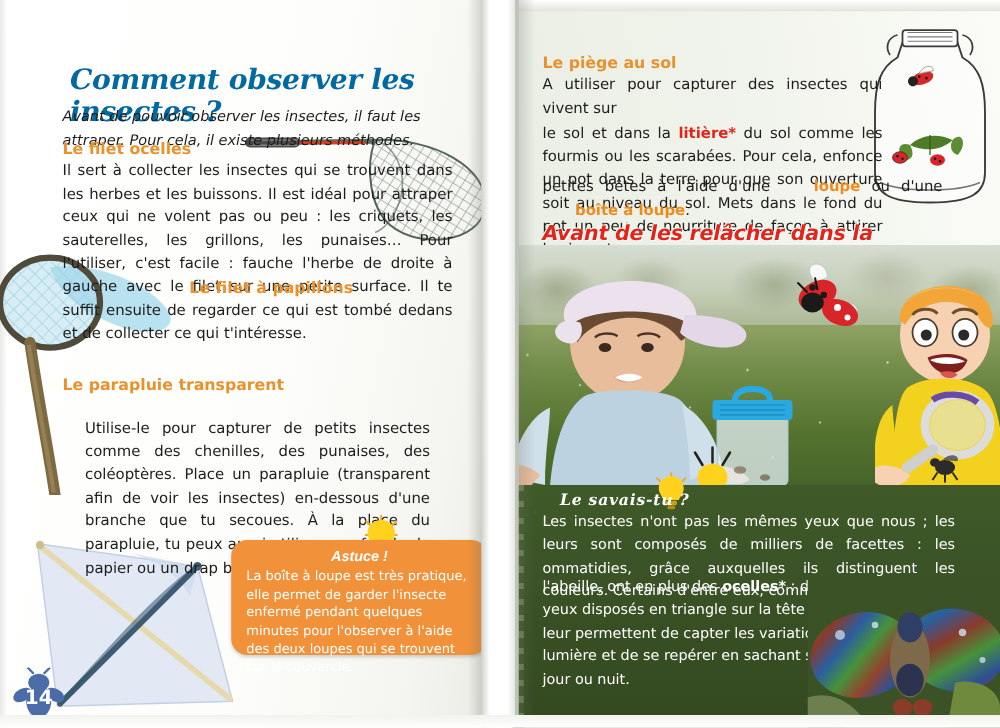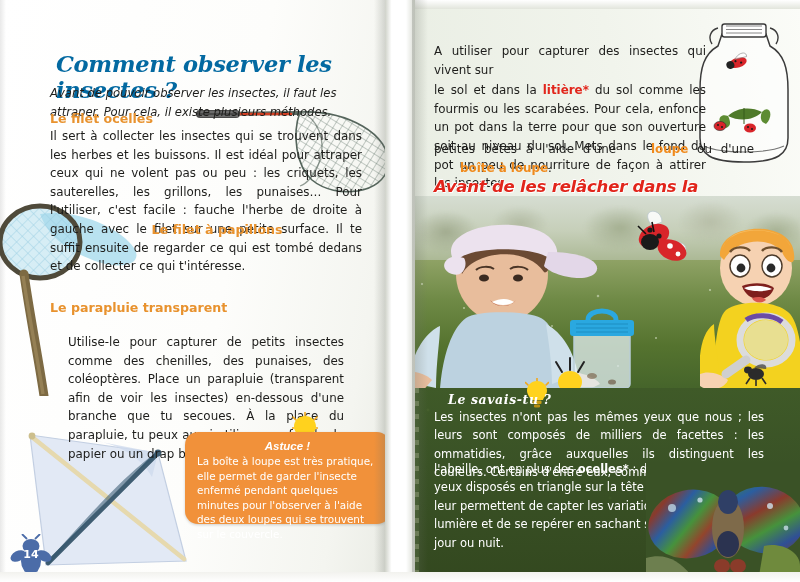--- a/index.html
+++ b/index.html
@@ -56,21 +56,21 @@
   .astuce-body{font-family:"DejaVu Sans",sans-serif;font-size:10.4px;line-height:14.6px;
     color:#ffffff;margin:0;}
   .bulb{position:absolute;left:292px;top:412px;width:26px;height:34px;}
 
   
   .net-sweep{position:absolute;left:196px;top:108px;width:204px;height:92px;}
   .net-butterfly{position:absolute;left:-6px;top:196px;width:150px;height:200px;}
   .umbrella{position:absolute;left:2px;top:415px;width:196px;height:160px;}
   .pagenum{position:absolute;left:8px;top:534px;width:46px;height:44px;}
   .pagenum-text{position:absolute;left:8px;top:548px;width:46px;text-align:center;
-    font-family:"DejaVu Sans",sans-serif;font-size:11px;font-weight:bold;color:#ffffff;}
+    font-family:"DejaVu Sans",sans-serif;font-size:16px;font-weight:bold;color:#ffffff;}
 
   
   .sec-piege{position:absolute;left:434px;top:42px;width:272px;}
   .sec-piege .h-sub{display:block;margin-bottom:1px;}
   .sec-piege p{margin:0;}
   .tail-txt{position:absolute;left:434px;top:138px;width:320px;}
   .tail-txt p{margin:0;}
   .kw-red{color:#e1251b;font-weight:bold;}
   .kw-or{color:#f08a1c;font-weight:bold;padding-left:26px;}
   .shout{font-family:"DejaVu Sans",sans-serif;font-style:italic;font-weight:bold;
@@ -246,20 +246,21 @@
     <g transform="translate(34,38) rotate(-18)">
       <ellipse cx="10" cy="8" rx="9" ry="5" fill="#d8252a"></ellipse>
       <ellipse cx="2" cy="8" rx="4" ry="4" fill="#222"></ellipse>
       <circle cx="8" cy="6" r="1.1" fill="#1a1a1a"></circle>
         <circle cx="13" cy="9" r="1.1" fill="#1a1a1a"></circle>
       <path d="M8 4 C14 -2 22 0 20 5 Z" fill="#ffffff" fill-opacity=".75" stroke="#777" stroke-width=".5"></path>
     </g>
   </svg>
 
   <div class="sec-piege">
+    <span class="h-sub">Le piège au sol</span>
     <p class="body-txt">A utiliser pour capturer des insectes qui vivent sur</p>
     <p class="body-txt" style="margin-top:2px;">
       <span>le sol et dans la </span><span class="kw-red">litière*</span><span> du sol comme les fourmis ou les scarabées. Pour cela, enfonce un pot dans la terre pour que son ouverture soit au niveau du sol. Mets dans le fond du pot un peu de nourriture de façon à attirer les insectes.</span>
     </p>
   </div>
 
   <div class="tail-txt">
     <p class="body-txt" style="margin-top:2px;">
       <span>petites bêtes à l'aide d'une </span><span class="kw-or">loupe</span><span> ou d'une </span><span class="kw-or">boîte à loupe</span><span>.</span>
     </p>

